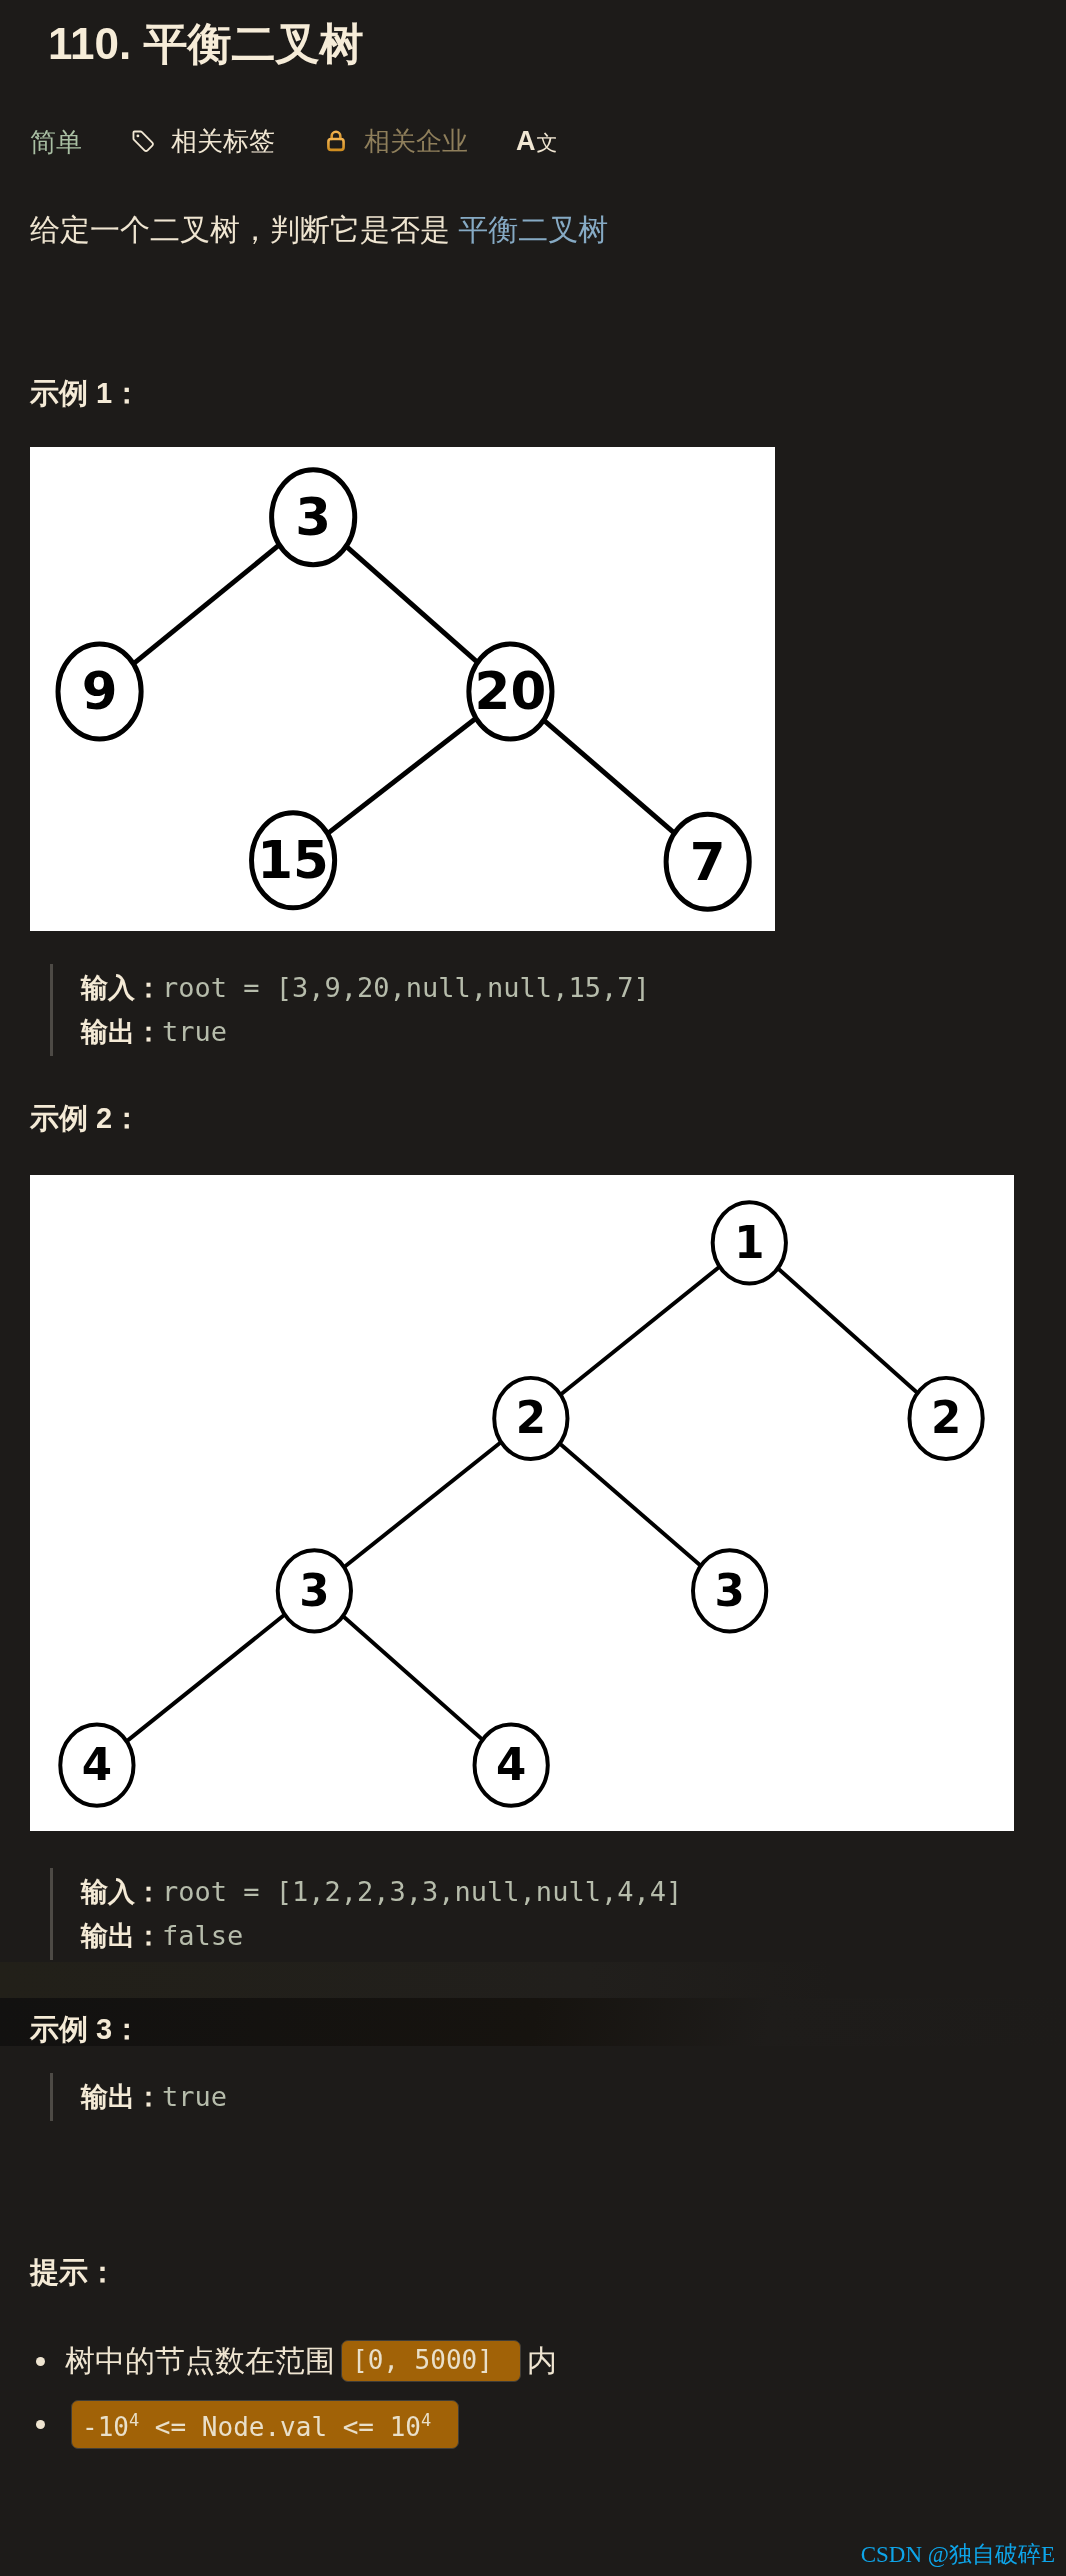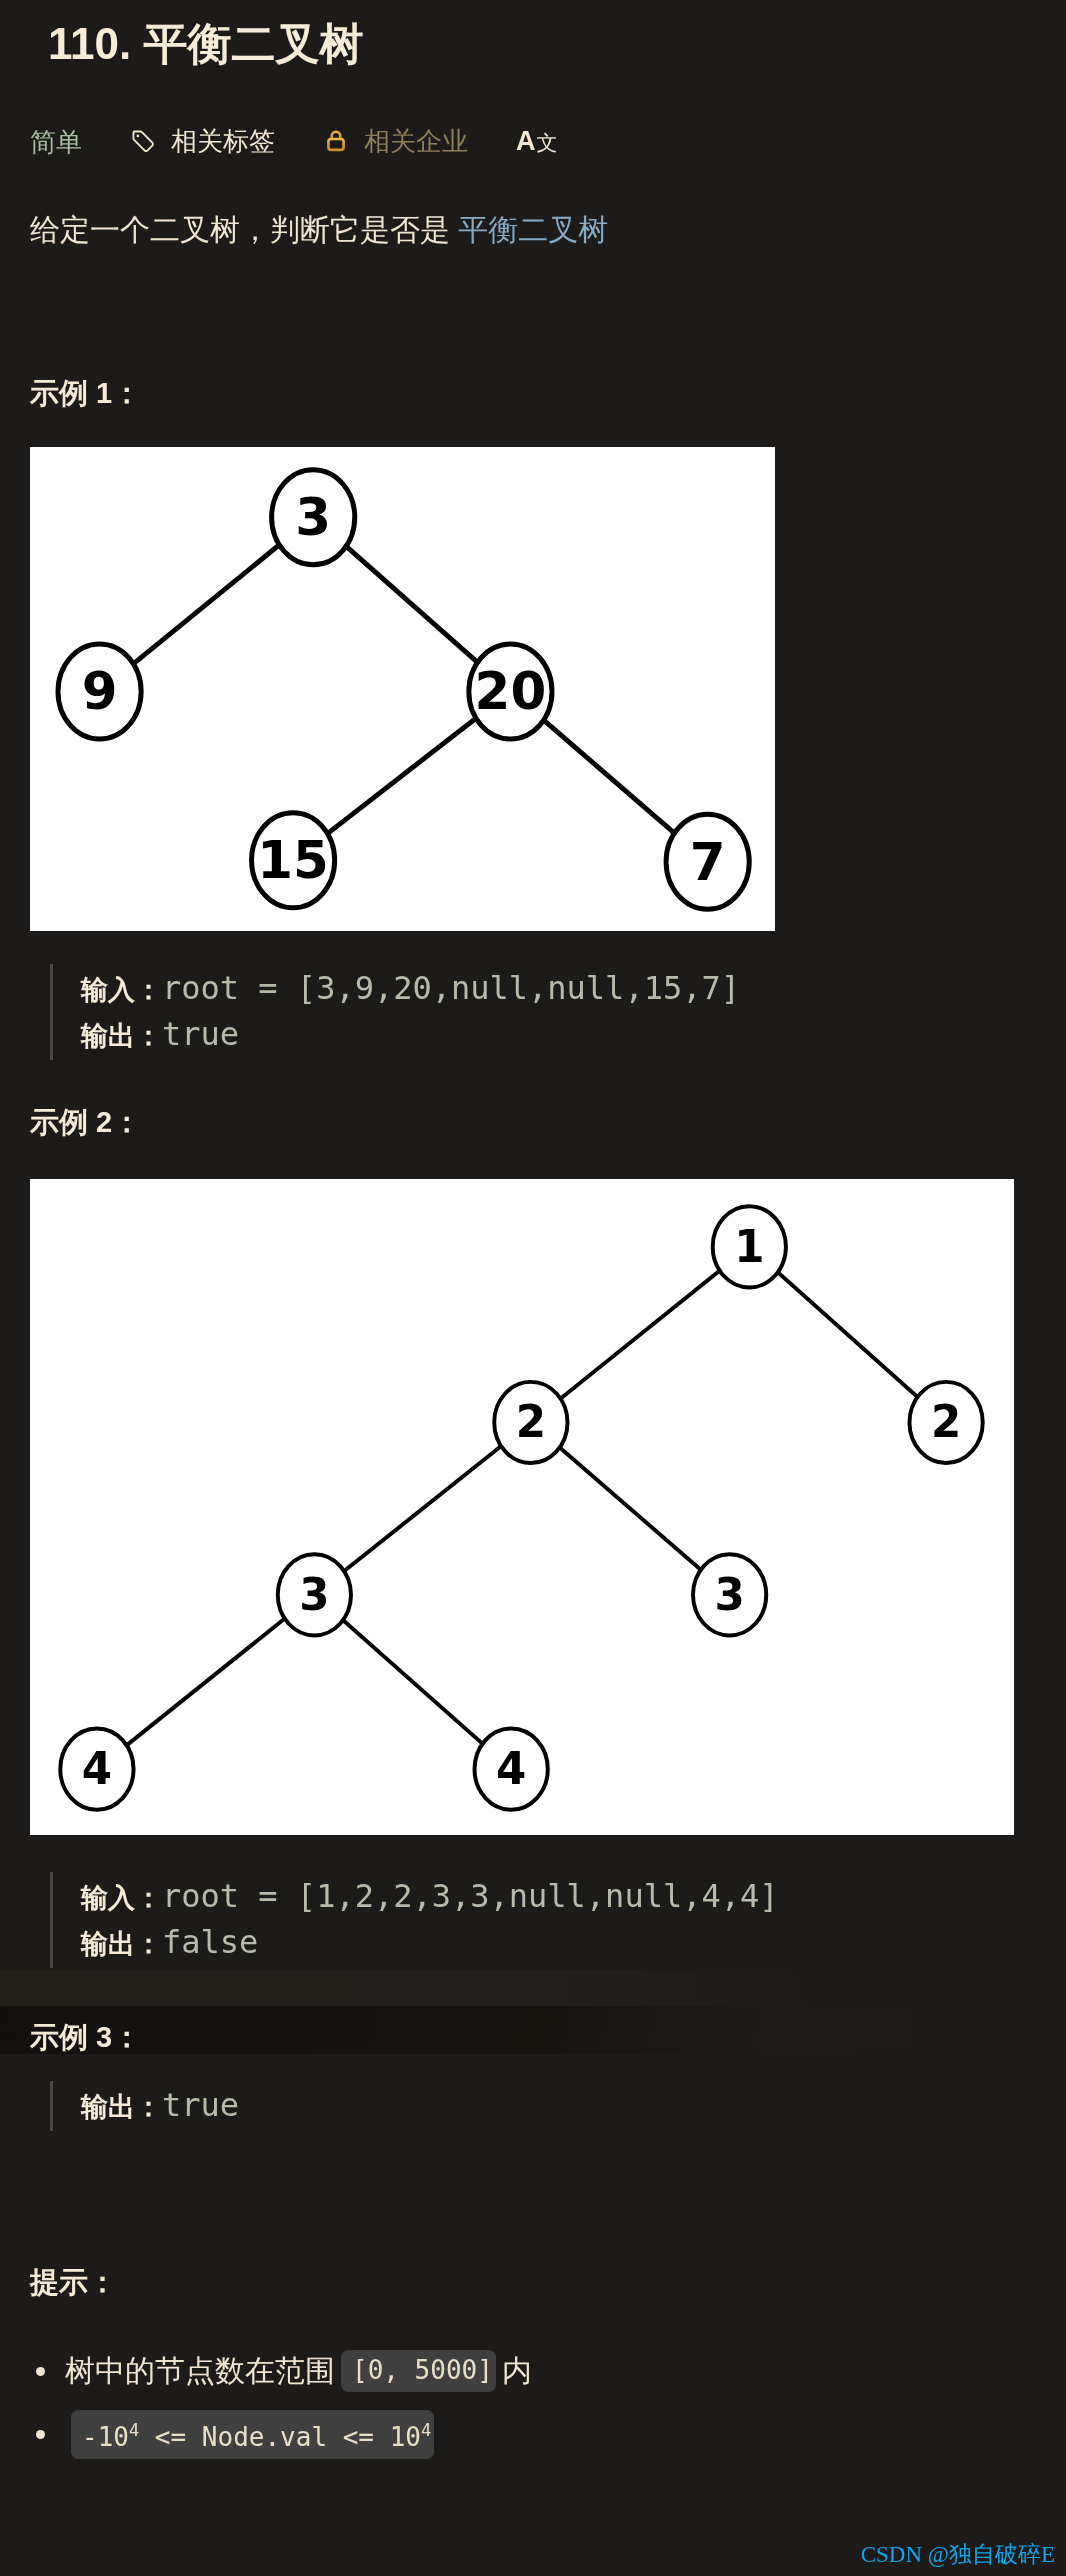--- a/index.html
+++ b/index.html
@@ -44,42 +44,42 @@
 
   .io {
     margin:33px 0 0 50px;
     border-left:3px solid #4d4a45;
     padding:2px 0 2px 28px;
   }
   .io2 { margin-top:37px; }
   .io3 { margin-top:27px; }
   .io-line { line-height:44px; font-size:27px; white-space:pre; }
   .io-label { font-weight:bold; color:#f4ead6; font-size:27px; }
-  .io-code { font-family:"DejaVu Sans Mono", monospace; color:#b6bcab; font-size:32px; }
+  .io-code { font-family:"DejaVu Sans Mono", monospace; color:#b6bcab; font-size:27px; }
 
   .strip {
     margin-top:2px; height:36px; width:100%;
     background:linear-gradient(to right,#222019 0%,#211f1c 55%,#1d1b19 78%);
   }
   .band {
     height:48px; width:100%;
     background:linear-gradient(100deg,#121110 0%,#16130f 50%,#1e1c1a 72%,#1d1b19 100%);
     display:flex; align-items:center;
   }
   .band h3 { margin-top:16px; }
 
   ul.hints { margin:45px 0 0 36px; list-style:none; }
   ul.hints li {
     display:flex; align-items:center; margin-bottom:16px;
     font-size:30px; color:#efe5d1; line-height:46px;
   }
   .dot { width:9px; height:9px; border-radius:50%; background:#efe5d1; margin-right:20px; flex:0 0 auto; }
   .chip {
-    display:inline-block; margin:0 6px; padding:0 2px 2px 10px;
-    background:#404040; border:1px solid #403d38; border-radius:7px;
+    display:inline-block; margin:0 6px; padding:0 27px 2px 10px;
+    background:#a16207; border:1px solid #403d38; border-radius:7px;
     font-family:"DejaVu Sans Mono", monospace; font-size:26px; color:#e9dfc9;
     line-height:38px;
   }
   .chip sup { font-size:17px; }
 
   .watermark {
     position:absolute; right:12px; bottom:6px;
     font-size:23px; color:#0ea5e9;font-family:Liberation Serif, serif;
   }
 </style>

